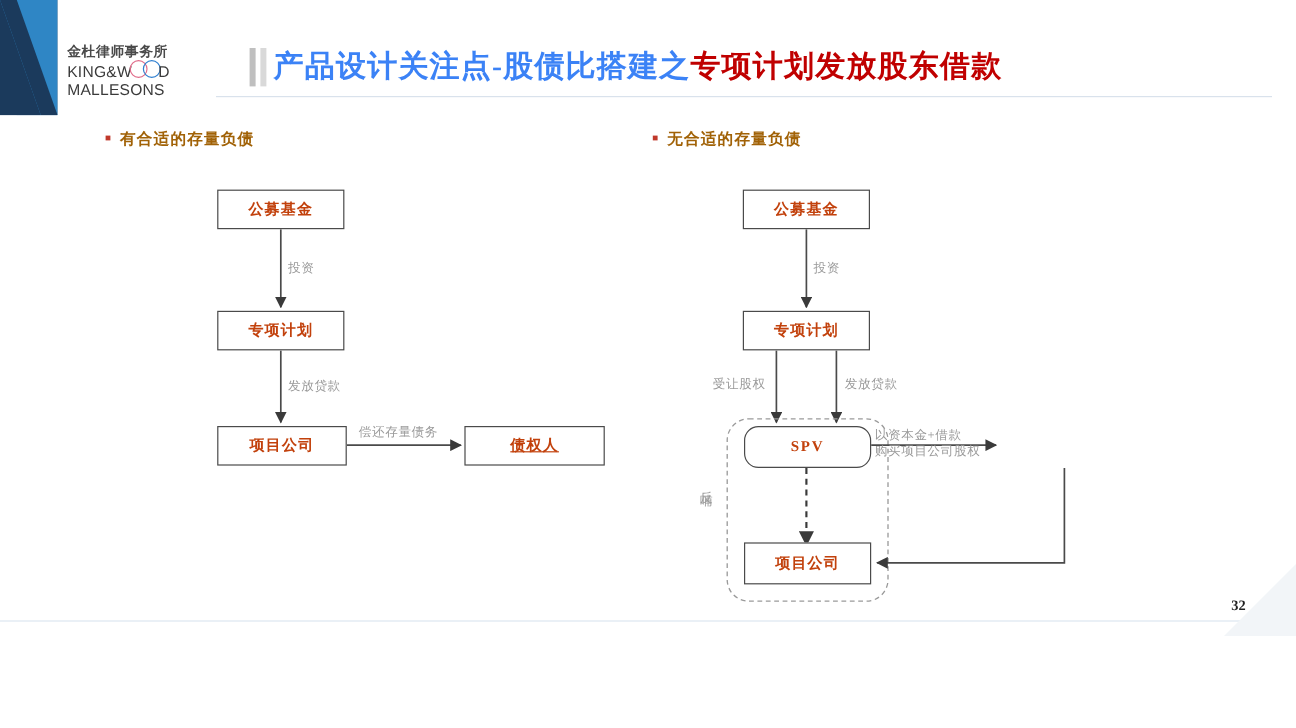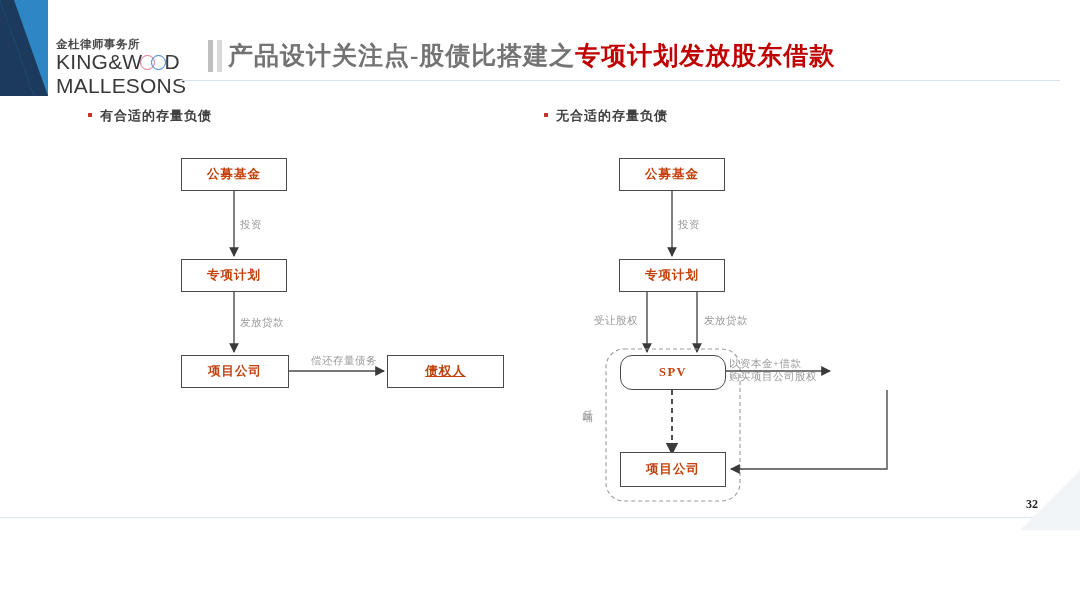--- a/index.html
+++ b/index.html
@@ -36,21 +36,21 @@
     line-height: 1.05;
   }
   .logo-cn {
     font-size: 11.5px;
     letter-spacing: 0.5px;
     color: #4a4a4a;
     font-weight: 600;
     white-space: nowrap;
   }
   .logo-en {
-    font-size: 21px;
+    font-size: 13px;
     letter-spacing: 0.2px;
     color: #3a3a3a;
     font-weight: 400;
     white-space: nowrap;
     line-height: 1.12;
   }
   .ring {
     display: inline-block;
     width: 13px;
     height: 13px;
@@ -82,39 +82,39 @@
     position: absolute;
     left: 228px;
     top: 40px;
     font-family: "Liberation Serif", "DejaVu Serif", serif;
     font-size: 25px;
     font-weight: bold;
     letter-spacing: 1px;
     white-space: nowrap;
     line-height: 32px;
   }
-  .t-blue { color: #737373; }
+  .t-blue { color: #3b82f6; }
   .t-red  { color: #c00000; }
 
   .title-rule {
     position: absolute;
     left: 180px;
     top: 80px;
     width: 880px;
     height: 1px;
     background: #d9e2ec;
   }
 
   
   .section-head {
     position: absolute;
     font-family: "Liberation Serif", "DejaVu Serif", serif;
     font-size: 13px;
     font-weight: bold;
-    color: #404040;
+    color: #a16207;
     white-space: nowrap;
     letter-spacing: 1px;
   }
   .section-head .bullet {
     display: inline-block;
     width: 4px;
     height: 4px;
     background: #c0392b;
     vertical-align: 3px;
     margin-right: 8px;
@@ -256,21 +256,21 @@
     <polyline points="887,390 887,469 731,469" fill="none" stroke="#4a4a4a" stroke-width="1.4" marker-end="url(#arrow)"></polyline>
   </svg>
 
   <div class="node" style="left:181px; top:158px; width:106px; height:33px;">公募基金</div>
   <div class="node" style="left:181px; top:259px; width:106px; height:33px;">专项计划</div>
   <div class="node" style="left:181px; top:355px; width:108px; height:33px;">项目公司</div>
   <div class="node" style="left:387px; top:355px; width:117px; height:33px;text-decoration:underline;">债权人</div>
 
   <div class="edge-label" style="left:240px; top:218px;">投资</div>
   <div class="edge-label" style="left:240px; top:316px;">发放贷款</div>
-  <div class="edge-label" style="left:311px; top:354px;">偿还存量债务</div>
+  <div class="edge-label" style="left:299px; top:354px;">偿还存量债务</div>
 
   <div class="node" style="left:619px; top:158px; width:106px; height:33px;">公募基金</div>
   <div class="node" style="left:619px; top:259px; width:106px; height:33px;">专项计划</div>
   <div class="node latin" style="left:620px; top:355px; width:106px; height:35px;border-radius:12px;">SPV</div>
   <div class="node" style="left:620px; top:452px; width:106px; height:35px;">项目公司</div>
 
   <div class="edge-label" style="left:678px; top:218px;">投资</div>
   <div class="edge-label" style="left:594px; top:314px;">受让股权</div>
   <div class="edge-label" style="left:704px; top:314px;">发放贷款</div>
 

